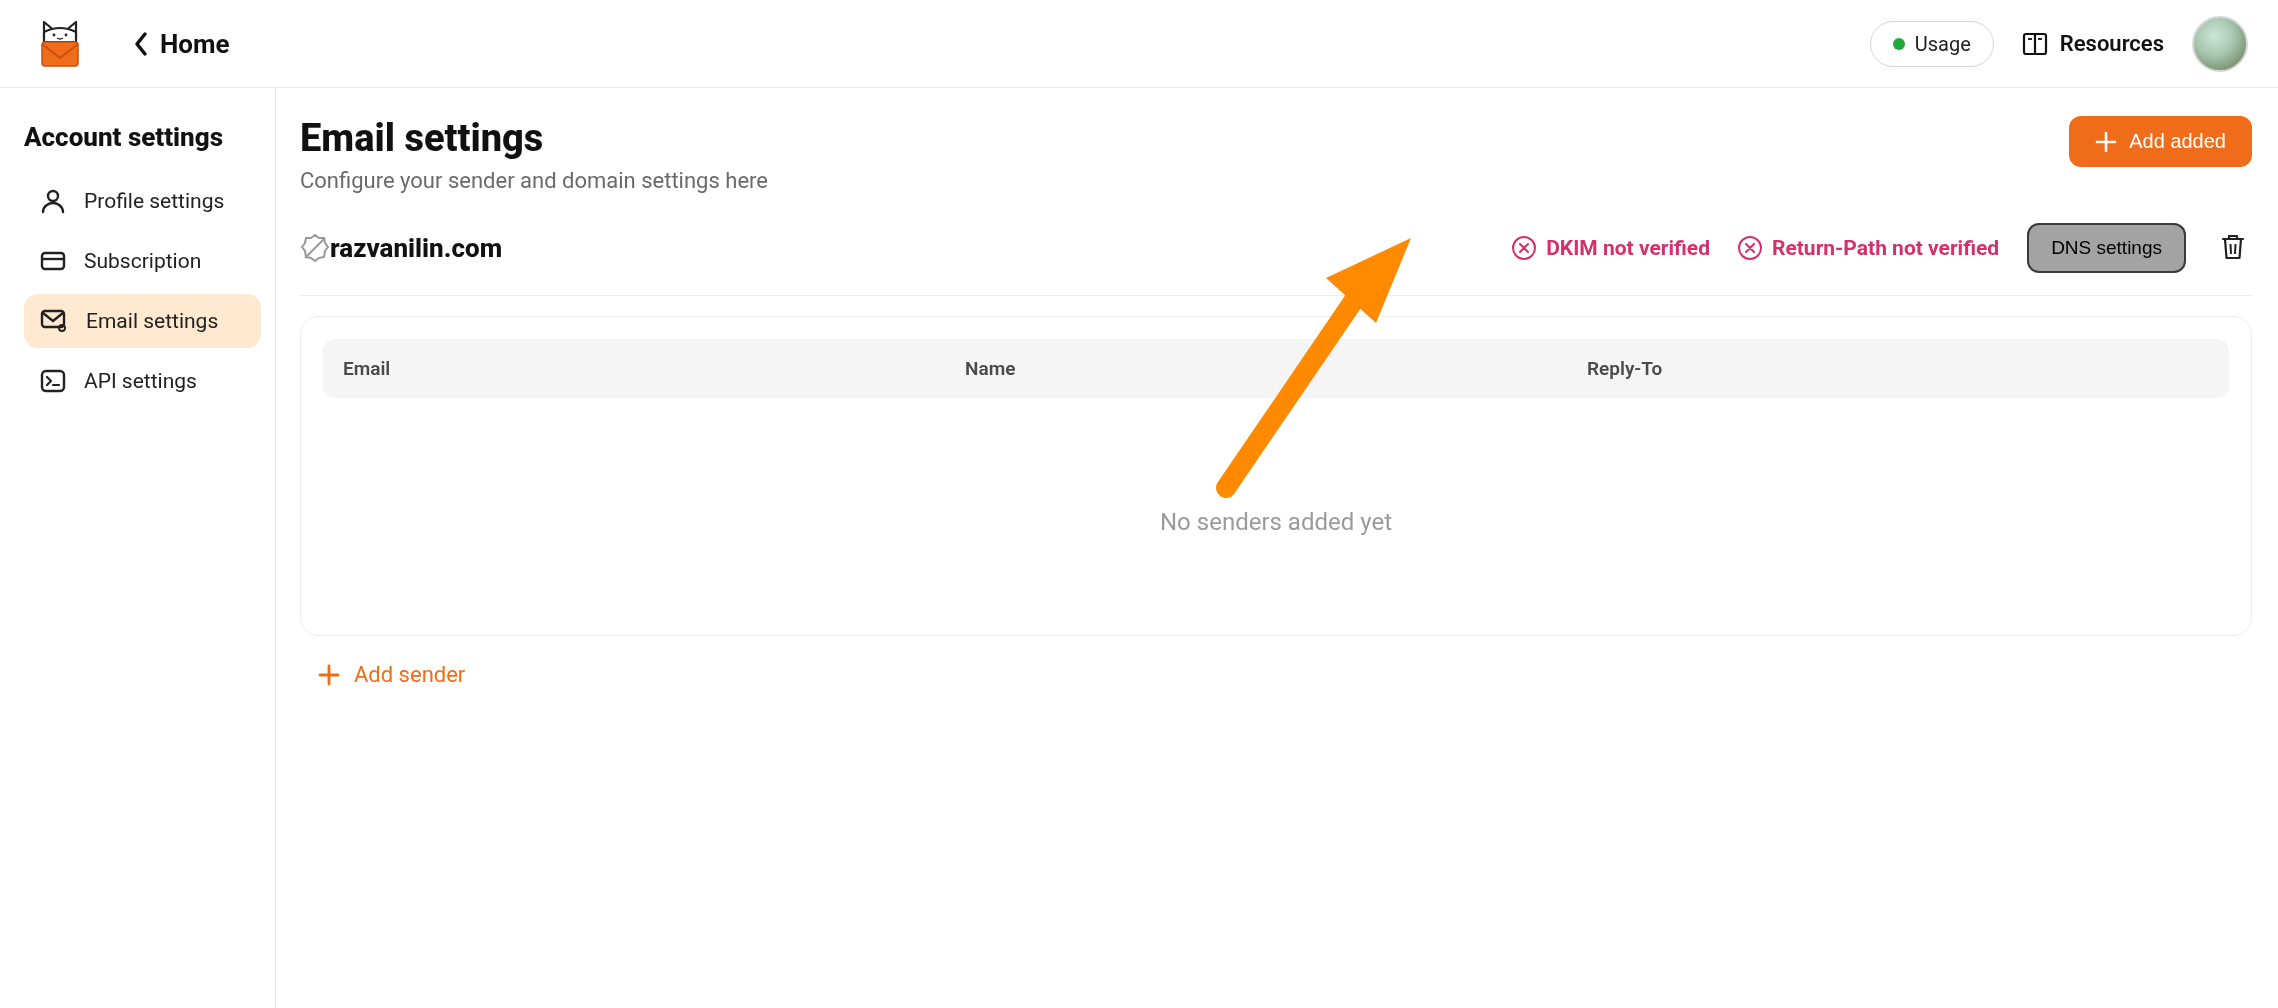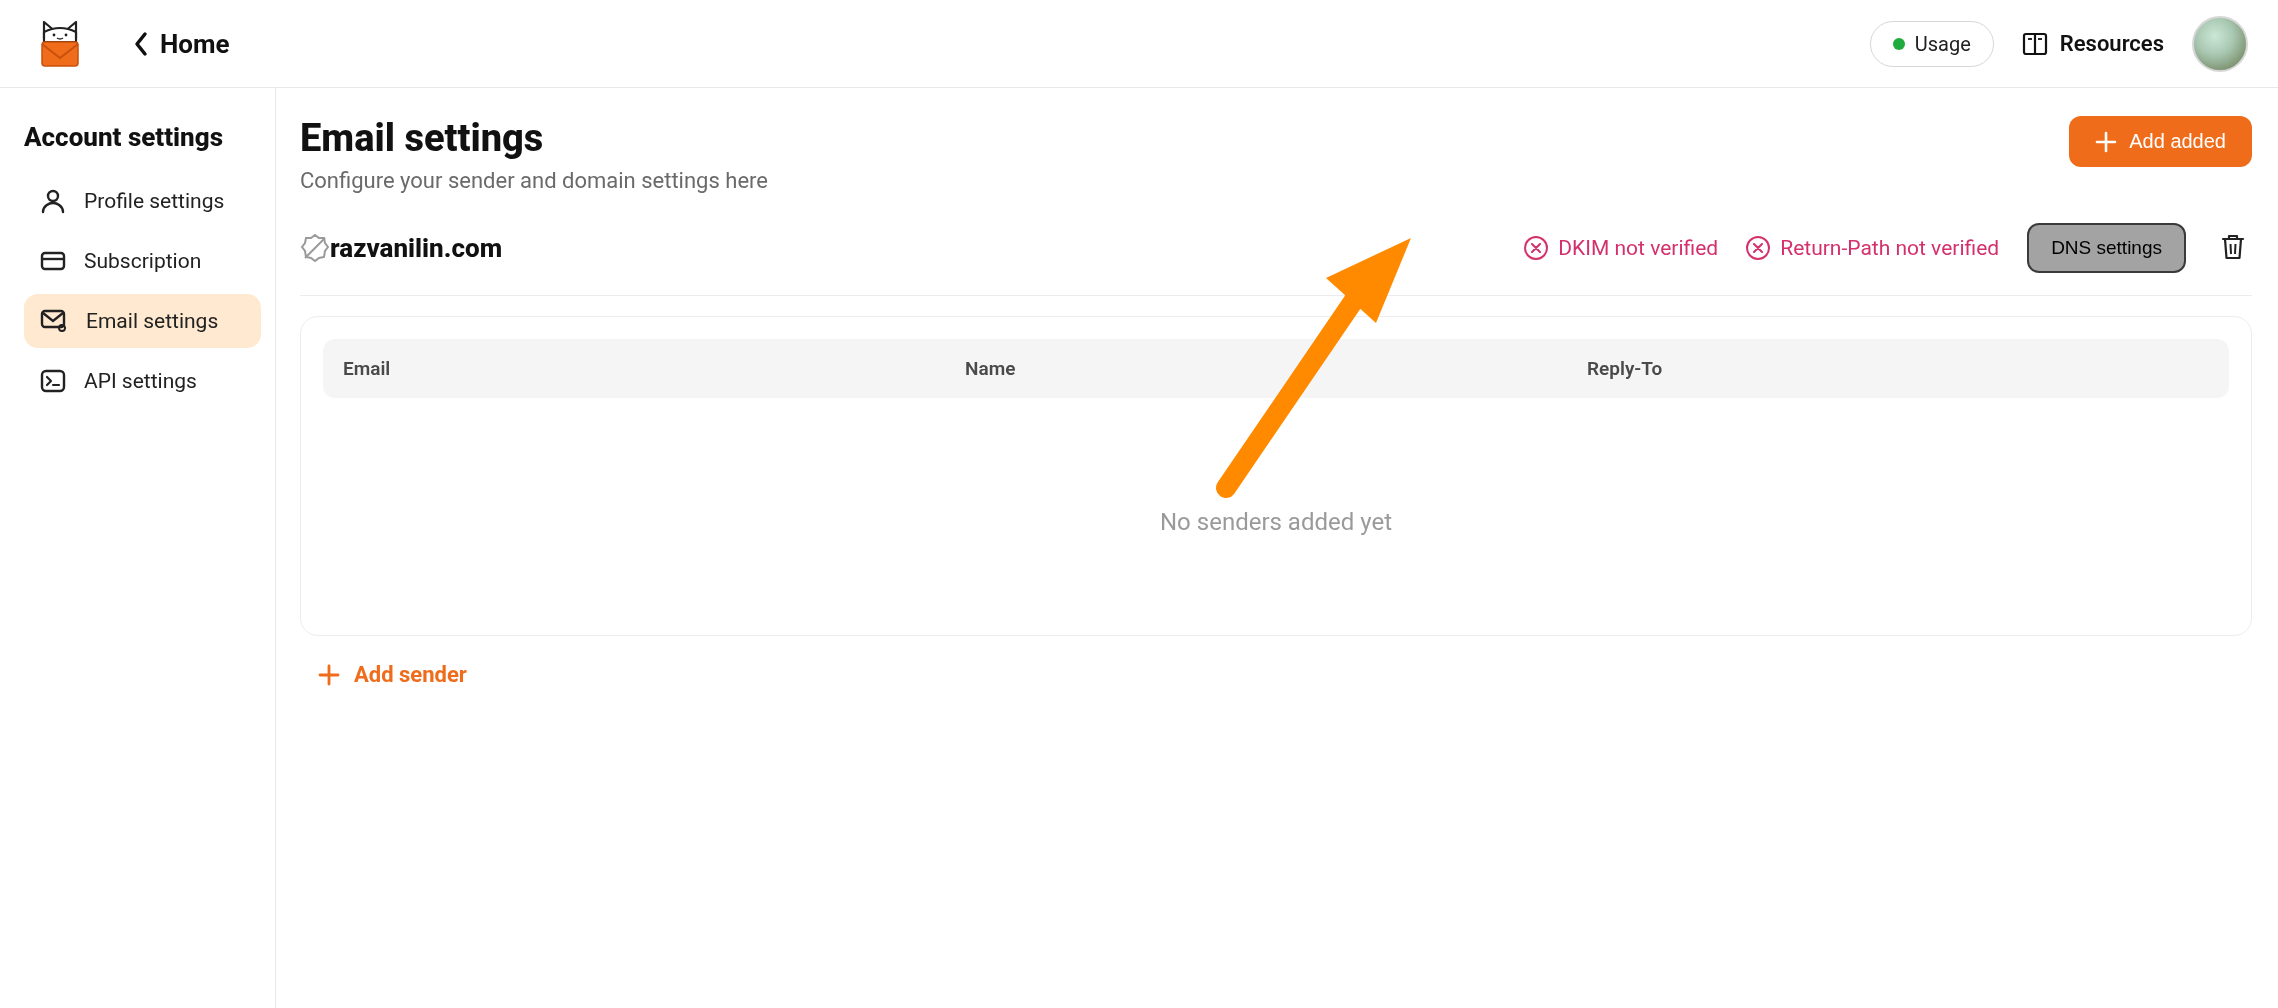--- a/index.html
+++ b/index.html
@@ -174,21 +174,21 @@
     display: flex;
     align-items: center;
     gap: 28px;
   }
   .verify-badge {
     display: flex;
     align-items: center;
     gap: 10px;
     color: #d4306c;
     font-size: 21px;
-    font-weight: 400;
+    font-weight: 700;
   }
   .verify-badge .circle {
     width: 24px;
     height: 24px;
     border: 2px solid #d4306c;
     border-radius: 50%;
     display: flex;
     align-items: center;
     justify-content: center;
     font-size: 14px;
@@ -235,21 +235,21 @@
     color: #9a9a9a;
     font-size: 24px;
     padding: 110px 0 40px 0;
   }
   .add-sender {
     display: flex;
     align-items: center;
     gap: 14px;
     color: #ef6c1a;
     font-size: 22px;
-    font-weight: 700;
+    font-weight: 400;
     margin-top: 26px;
     margin-left: 18px;
     cursor: pointer;
   }
 
   
   .annotation-arrow {
     position: absolute;
     pointer-events: none;
   }

